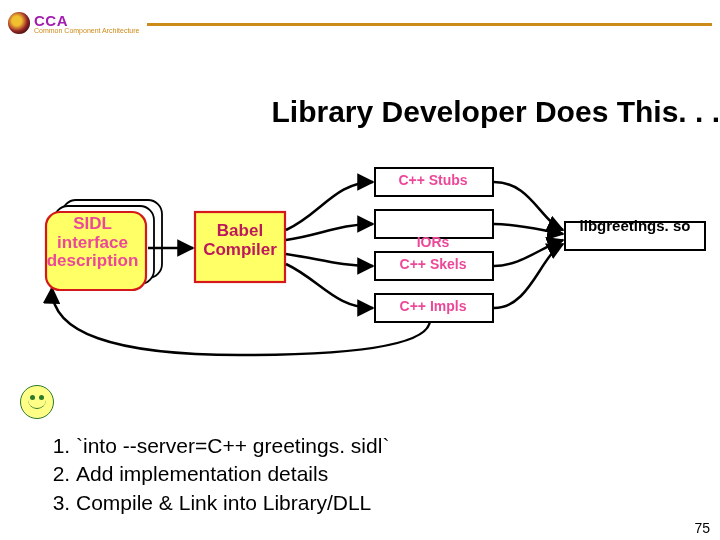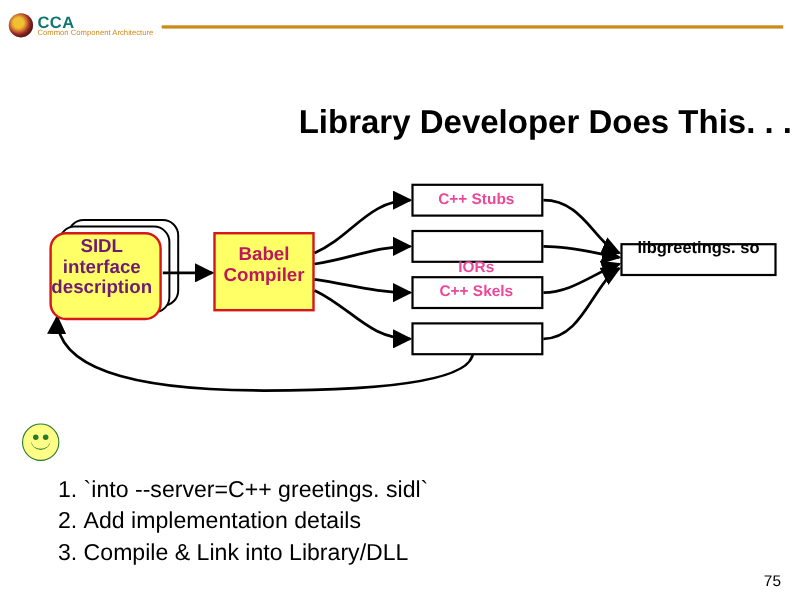--- a/index.html
+++ b/index.html
@@ -28,21 +28,21 @@
     width: 22px;
     height: 22px;
     border-radius: 50%;
     background: radial-gradient(circle at 40% 40%, #f0c030 25%, #b03030 55%, #401000 100%);
     margin-right: 4px;
     flex: 0 0 auto;
     box-shadow: inset -2px -2px 4px rgba(0,0,0,.4);
   }
   .brand-text { line-height: 1; }
   .brand-abbr {
-    color: #0f766e;
+    color: #a21caf;
     font-weight: bold;
     font-size: 15px;
     letter-spacing: .5px;
   }
   .brand-full {
     color: #cc8a18;
     font-size: 7px;
     margin-top: -1px;
   }
   .header-rule {
@@ -81,21 +81,21 @@
     position: absolute;
     font-weight: bold;
     text-align: center;
     line-height: 1.1;
   }
   .sidl-label {
     left: 40px;
     top: 55px;
     width: 105px;
     font-size: 17px;
-    color: #701a75;
+    color: #ec4899;
   }
   .babel-label {
     left: 195px;
     top: 62px;
     width: 90px;
     font-size: 17px;
     color: #be185d;
   }
   .out-label {
     font-size: 14px;
@@ -219,20 +219,21 @@
   </svg>
 
   <div class="node-label sidl-label"><span style="white-space:pre-line">SIDL
 interface
 description</span></div>
   <div class="node-label babel-label"><span style="white-space:pre-line">Babel
 Compiler</span></div>
   <div class="node-label out-label out1">C++ Stubs</div>
   <div class="node-label out-label out2">IORs</div>
   <div class="node-label out-label out3">C++ Skels</div>
+  <div class="node-label out-label out4">C++ Impls</div>
   <div class="node-label out-label lib-label">libgreetings. so</div>
 </div>
 
 <div class="smiley">
     <div class="mouth"></div>
   </div>
 
 <div class="steps">
   <ol>
     <li>`into --server=C++ greetings. sidl`</li>

